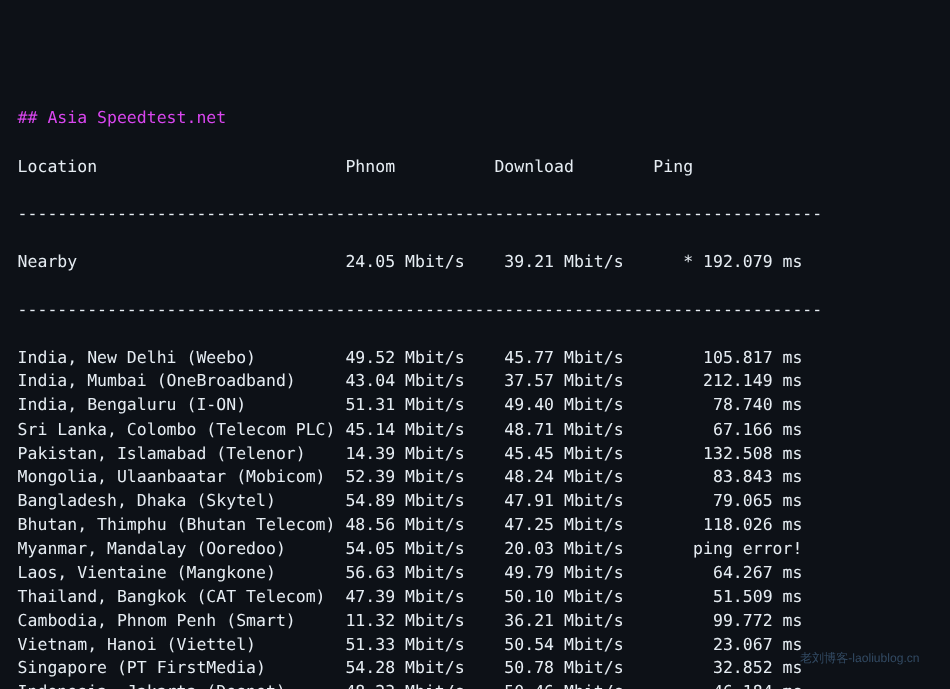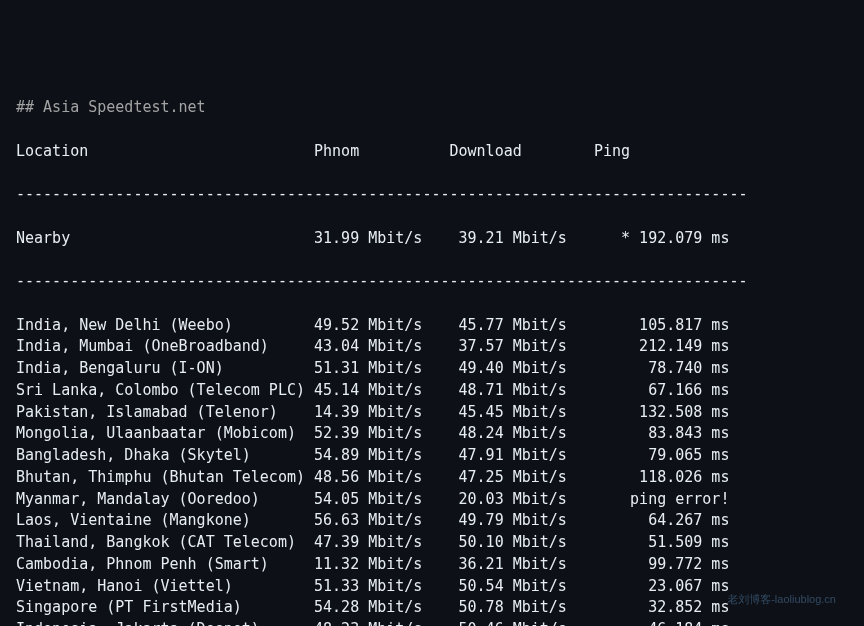--- a/index.html
+++ b/index.html
@@ -8,21 +8,21 @@
     background: #0d1117;
     color: #e6edf3;
     font-family: "Consolas", "Menlo", "Monaco", monospace;
     font-size: 15px;
     line-height: 1.45;
     white-space: pre;
     width: 864px;
     box-sizing: border-box;
   }
   .title {
-    color: #a3a3a3;
+    color: #d946ef;
   }
   .row {
     display: block;
   }
   .watermark {
     position: absolute;
     right: 28px;
     bottom: 18px;
     color: rgba(80,120,160,0.55);
     font-family: sans-serif;
@@ -32,21 +32,21 @@
 </style>
 </head>
 <body>
 
 
 
 <span class="title">## Asia Speedtest.net</span>
 
 <span class="row" id="header-row">Location                         Phnom          Download        Ping          </span>
 <span class="row">---------------------------------------------------------------------------------</span>
-<span class="row" id="nearby-row">Nearby                           31.99 Mbit/s    39.21 Mbit/s      * 192.079 ms</span>
+<span class="row" id="nearby-row">Nearby                           24.05 Mbit/s    39.21 Mbit/s      * 192.079 ms</span>
 <span class="row">---------------------------------------------------------------------------------</span>
 <div id="data-rows"><span class="row">India, New Delhi (Weebo)         49.52 Mbit/s    45.77 Mbit/s        105.817 ms</span><span class="row">India, Mumbai (OneBroadband)     43.04 Mbit/s    37.57 Mbit/s        212.149 ms</span><span class="row">India, Bengaluru (I-ON)          51.31 Mbit/s    49.40 Mbit/s         78.740 ms</span><span class="row">Sri Lanka, Colombo (Telecom PLC) 45.14 Mbit/s    48.71 Mbit/s         67.166 ms</span><span class="row">Pakistan, Islamabad (Telenor)    14.39 Mbit/s    45.45 Mbit/s        132.508 ms</span><span class="row">Mongolia, Ulaanbaatar (Mobicom)  52.39 Mbit/s    48.24 Mbit/s         83.843 ms</span><span class="row">Bangladesh, Dhaka (Skytel)       54.89 Mbit/s    47.91 Mbit/s         79.065 ms</span><span class="row">Bhutan, Thimphu (Bhutan Telecom) 48.56 Mbit/s    47.25 Mbit/s        118.026 ms</span><span class="row">Myanmar, Mandalay (Ooredoo)      54.05 Mbit/s    20.03 Mbit/s       ping error!</span><span class="row">Laos, Vientaine (Mangkone)       56.63 Mbit/s    49.79 Mbit/s         64.267 ms</span><span class="row">Thailand, Bangkok (CAT Telecom)  47.39 Mbit/s    50.10 Mbit/s         51.509 ms</span><span class="row">Cambodia, Phnom Penh (Smart)     11.32 Mbit/s    36.21 Mbit/s         99.772 ms</span><span class="row">Vietnam, Hanoi (Viettel)         51.33 Mbit/s    50.54 Mbit/s         23.067 ms</span><span class="row">Singapore (PT FirstMedia)        54.28 Mbit/s    50.78 Mbit/s         32.852 ms</span><span class="row">Indonesia, Jakarta (Desnet)      48.23 Mbit/s    50.46 Mbit/s         46.184 ms</span></div>
 
 
 <div class="watermark">老刘博客-laoliublog.cn</div>
 
 
 
 
 </body></html>

